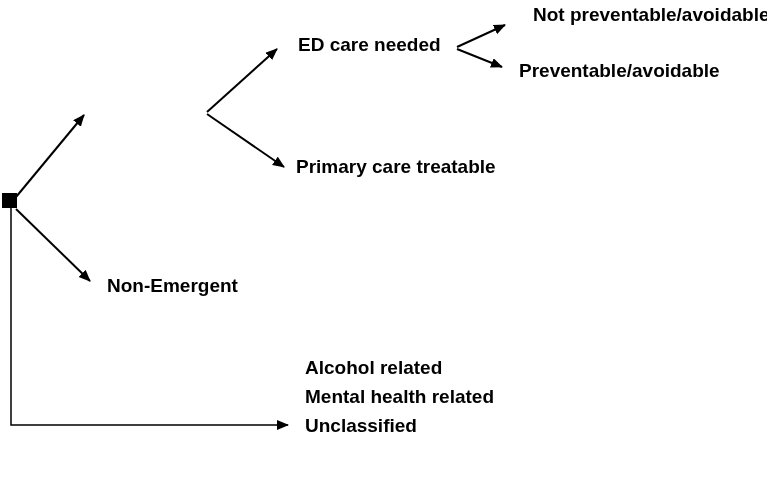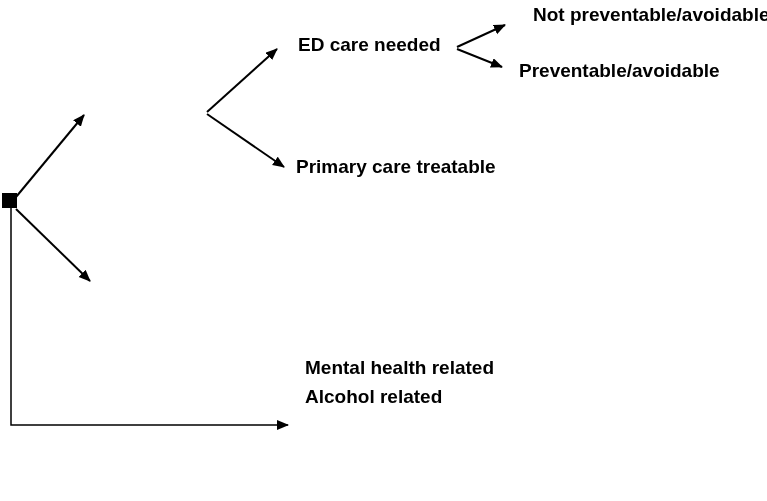--- a/index.html
+++ b/index.html
@@ -70,19 +70,21 @@
 
 
   <div class="node-label" style="left:298px; top:34px;">ED care needed</div>
 
   <div class="node-label" style="left:497px; top:4px;margin-left:36px;">Not preventable/avoidable</div>
 
   <div class="node-label" style="left:519px; top:60px;">Preventable/avoidable</div>
 
   <div class="node-label" style="left:296px; top:156px;">Primary care treatable</div>
 
+  <div class="node-label" style="left:107px; top:275px;">Non-Emergent</div>
 
   <div class="category-list">
+    <div>Alcohol related</div>
     <div>Mental health related</div>
-    <div>Alcohol related</div>
+    <div>Unclassified</div>
   </div>
 
 </div>
 
 </body></html>

